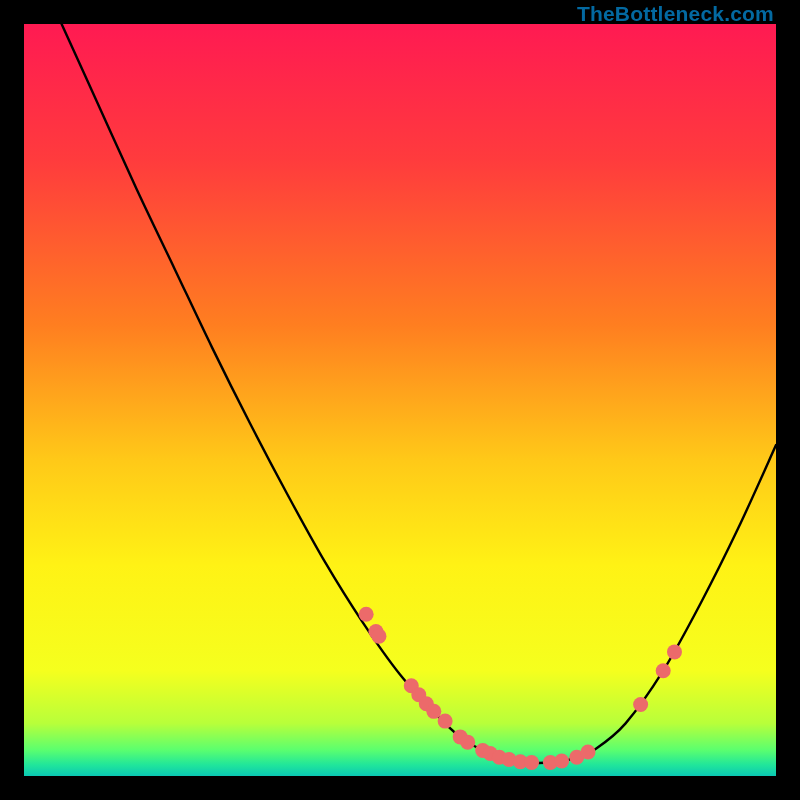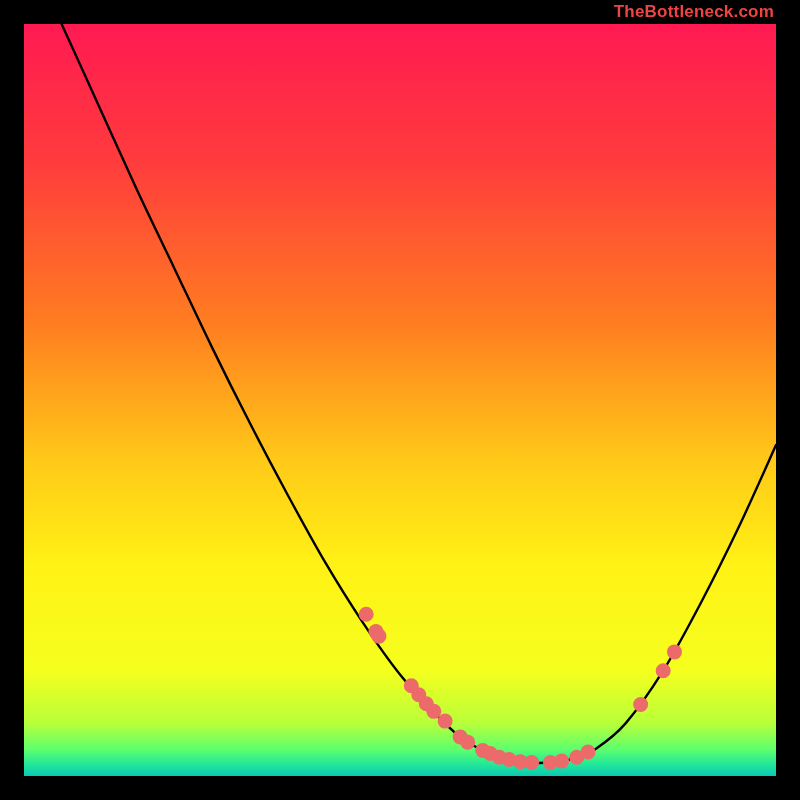--- a/index.html
+++ b/index.html
@@ -23,22 +23,22 @@
     position: absolute;
     left: 0;
     top: 0;
     width: 752px;
     height: 752px;
   }
   .watermark {
     position: absolute;
     top: 2px;
     right: 26px;
-    color: #ef4444;
-    font-size: 17px;
+    color: #0369a1;
+    font-size: 21px;
     font-weight: 600;
     letter-spacing: 0.2px;
     user-select: none;
   }
 </style>
 </head>
 <body>
 
 <div class="frame">
   <svg class="plot" viewBox="0 0 752 752" preserveAspectRatio="none">

